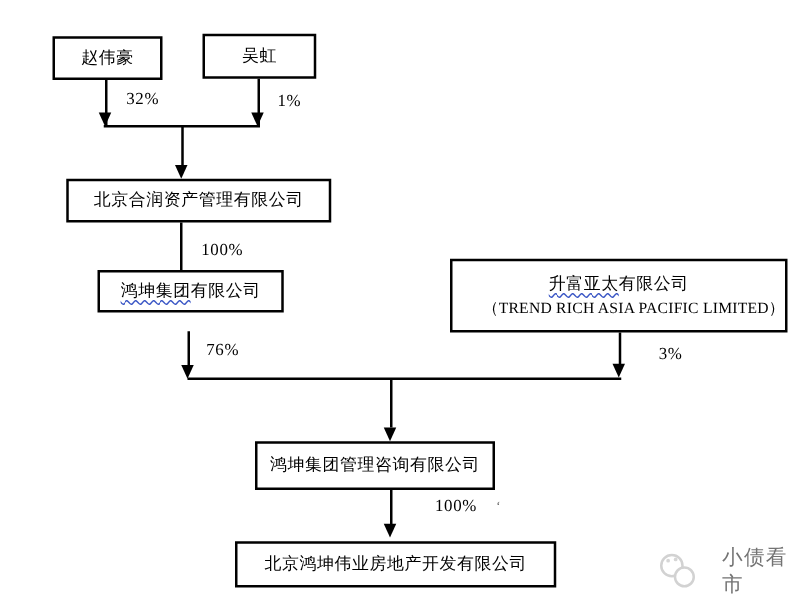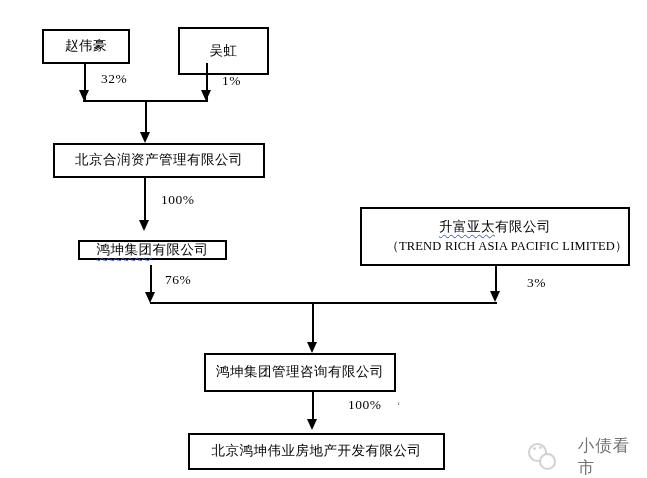--- a/index.html
+++ b/index.html
@@ -87,21 +87,21 @@
 </style>
 </head>
 <body>
 
 <div id="canvas">
 
   <div class="node" style="left:42px;top:29px;width:88px;height:35px;">
     <span>赵伟豪</span>
   </div>
 
-  <div class="node" style="left:162px;top:27px;width:91px;height:48px;margin-left:16px;">
+  <div class="node" style="left:162px;top:27px;width:91px;height:36px;">
     <span>吴虹</span>
   </div>
 
   <div class="vline" style="left:84px;top:64px;height:36px;"></div>
   <div class="arrow-down" style="left:79px;top:90px;"></div>
   <div class="vline" style="left:206px;top:63px;height:37px;"></div>
   <div class="arrow-down" style="left:201px;top:90px;"></div>
   <div class="hline" style="left:83px;top:100px;width:125px;"></div>
   <div class="vline" style="left:145px;top:101px;height:32px;"></div>
   <div class="arrow-down" style="left:140px;top:132px;"></div>
@@ -110,21 +110,21 @@
   <span class="pct" style="left:222px;top:73px;">1%</span>
 
   <div class="node" style="left:53px;top:143px;width:212px;height:35px;">
     <span>北京合润资产管理有限公司</span>
   </div>
 
   <div class="vline" style="left:144px;top:178px;height:43px;"></div>
   <div class="arrow-down" style="left:139px;top:220px;"></div>
   <span class="pct" style="left:161px;top:192px;">100%</span>
 
-  <div class="node" style="left:78px;top:240px;width:149px;height:20px;text-align:right;">
+  <div class="node" style="left:78px;top:216px;width:149px;height:34px;text-align:right;">
     <span><span class="wavy">鸿坤集团</span><span>有限公司</span></span>
   </div>
 
   <div class="node" style="left:360px;top:207px;width:270px;height:59px;">
     <span><span class="wavy">升富亚太</span><span>有限公司</span></span>
     <span class="en-line">（TREND RICH ASIA PACIFIC LIMITED）</span>
   </div>
 
   <div class="vline" style="left:150px;top:265px;height:28px;"></div>
   <div class="arrow-down" style="left:145px;top:292px;"></div>

